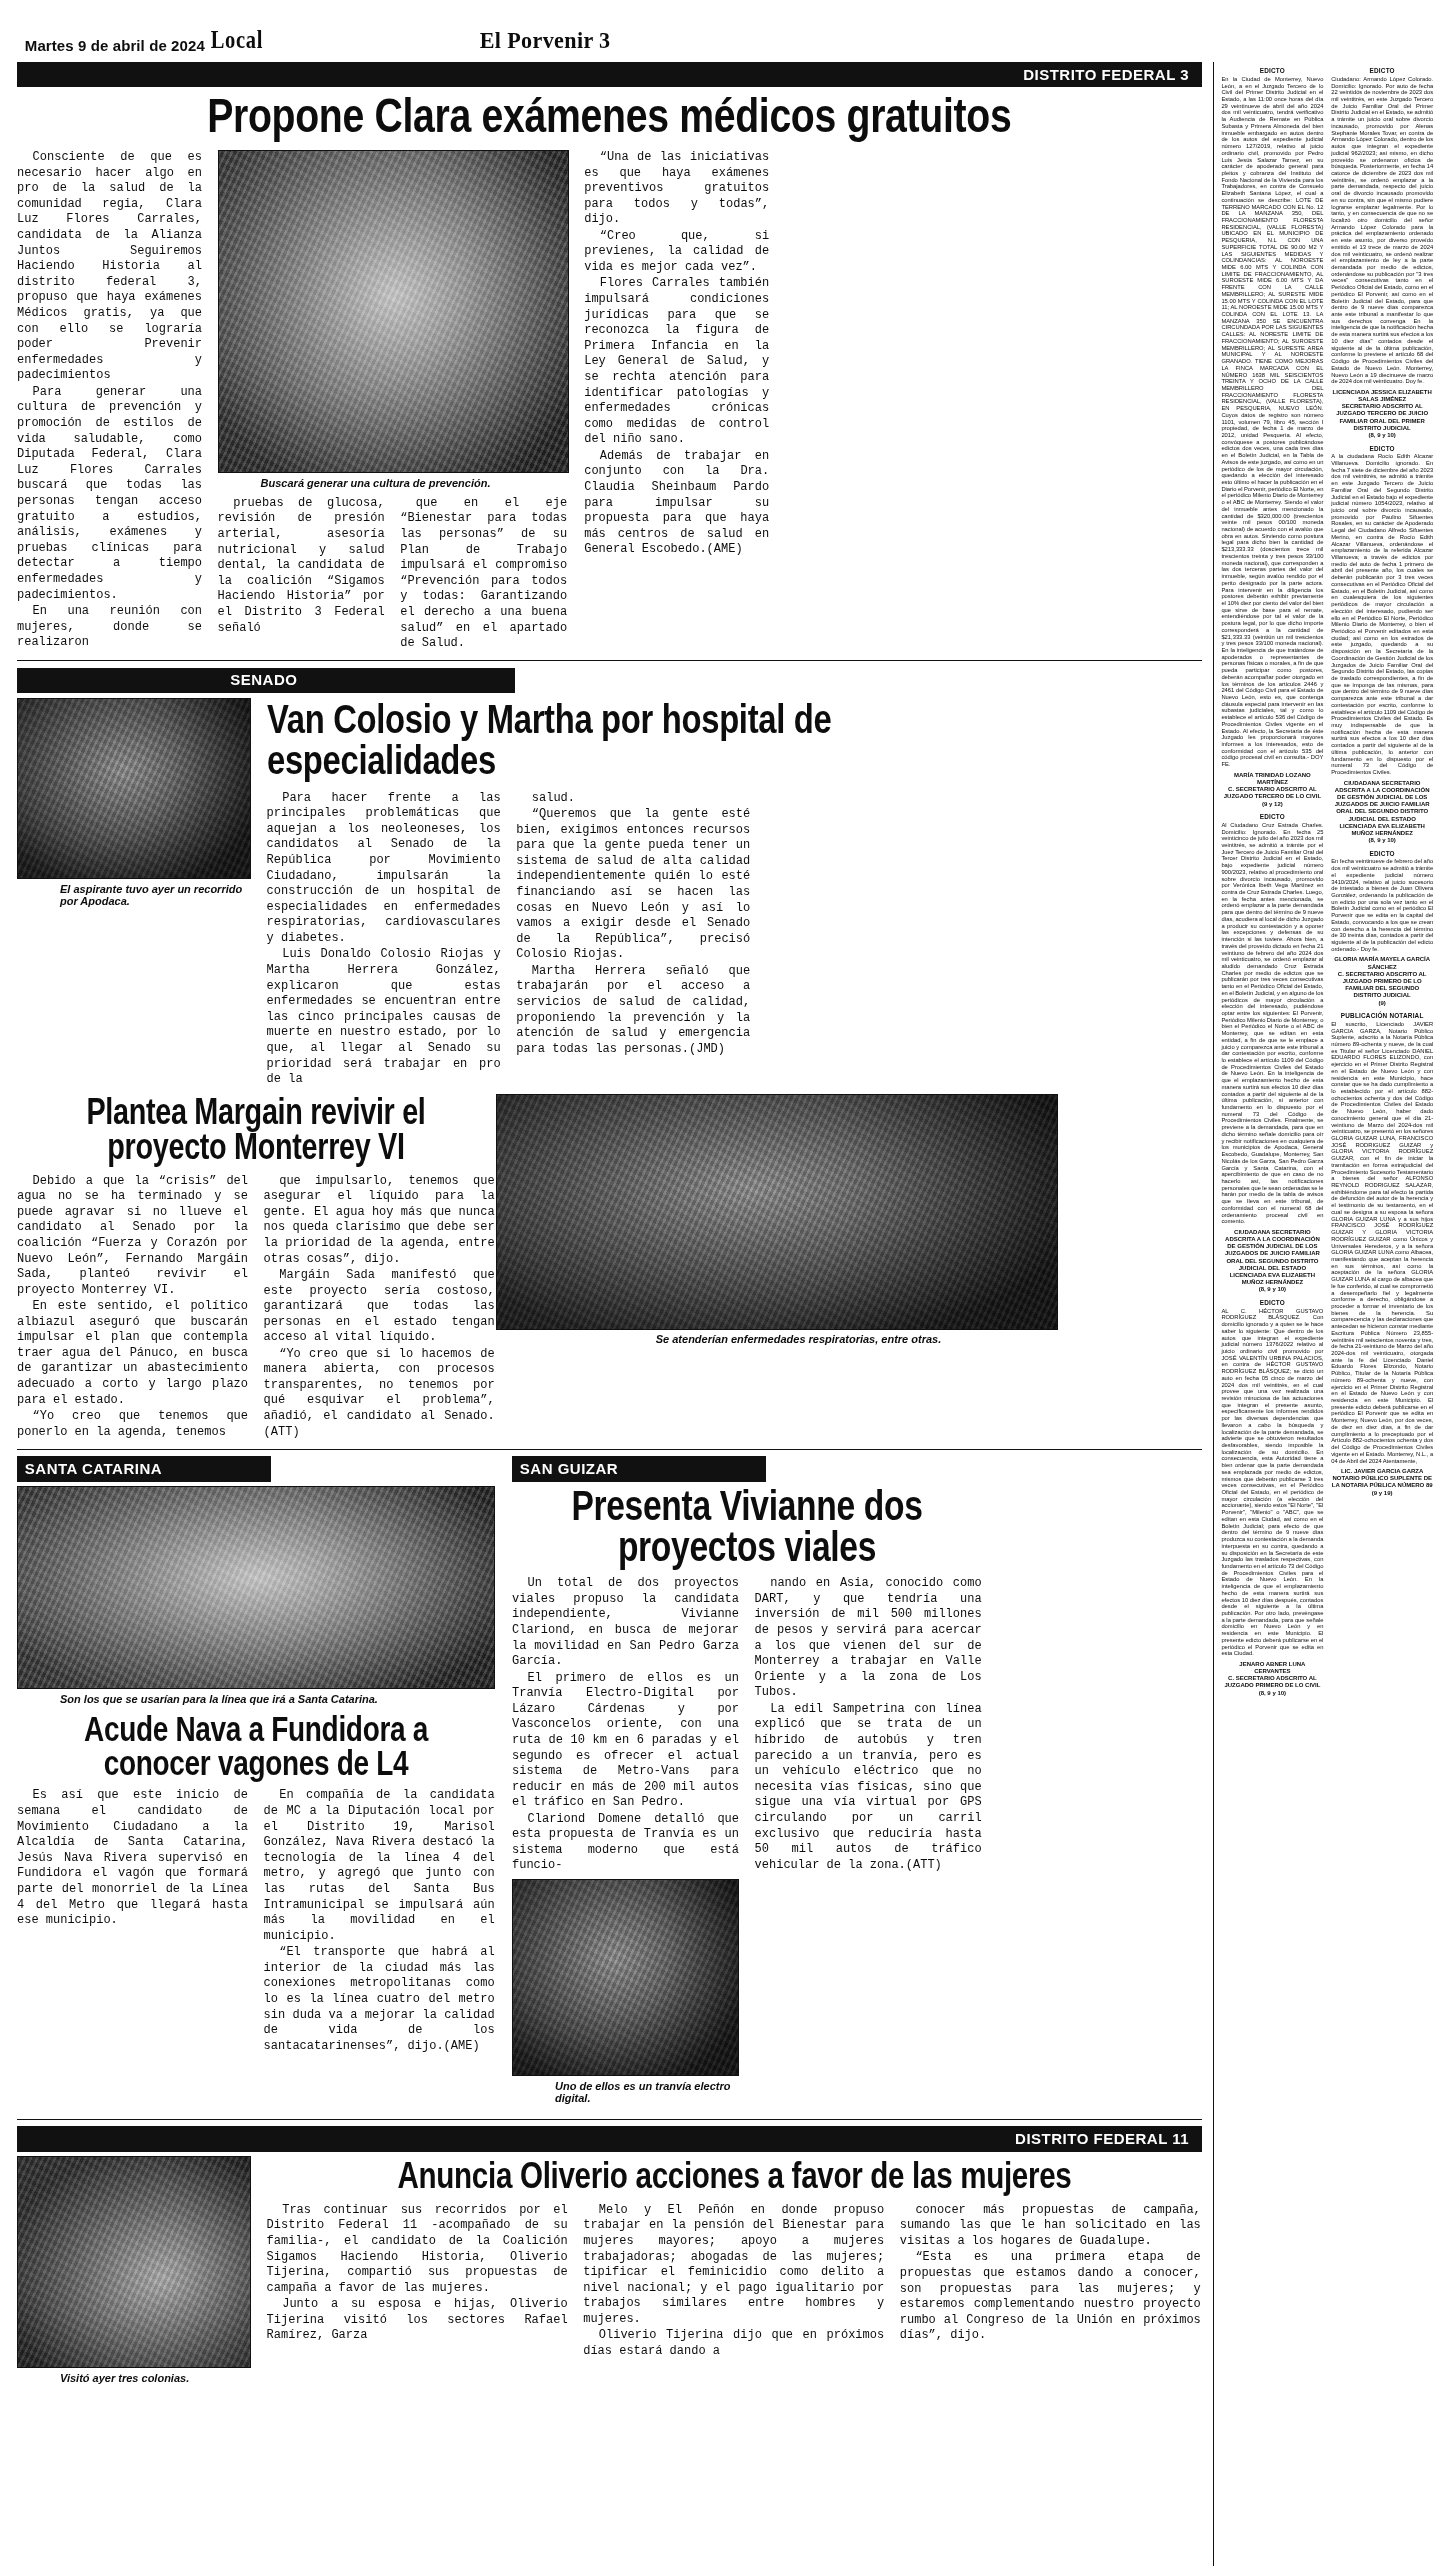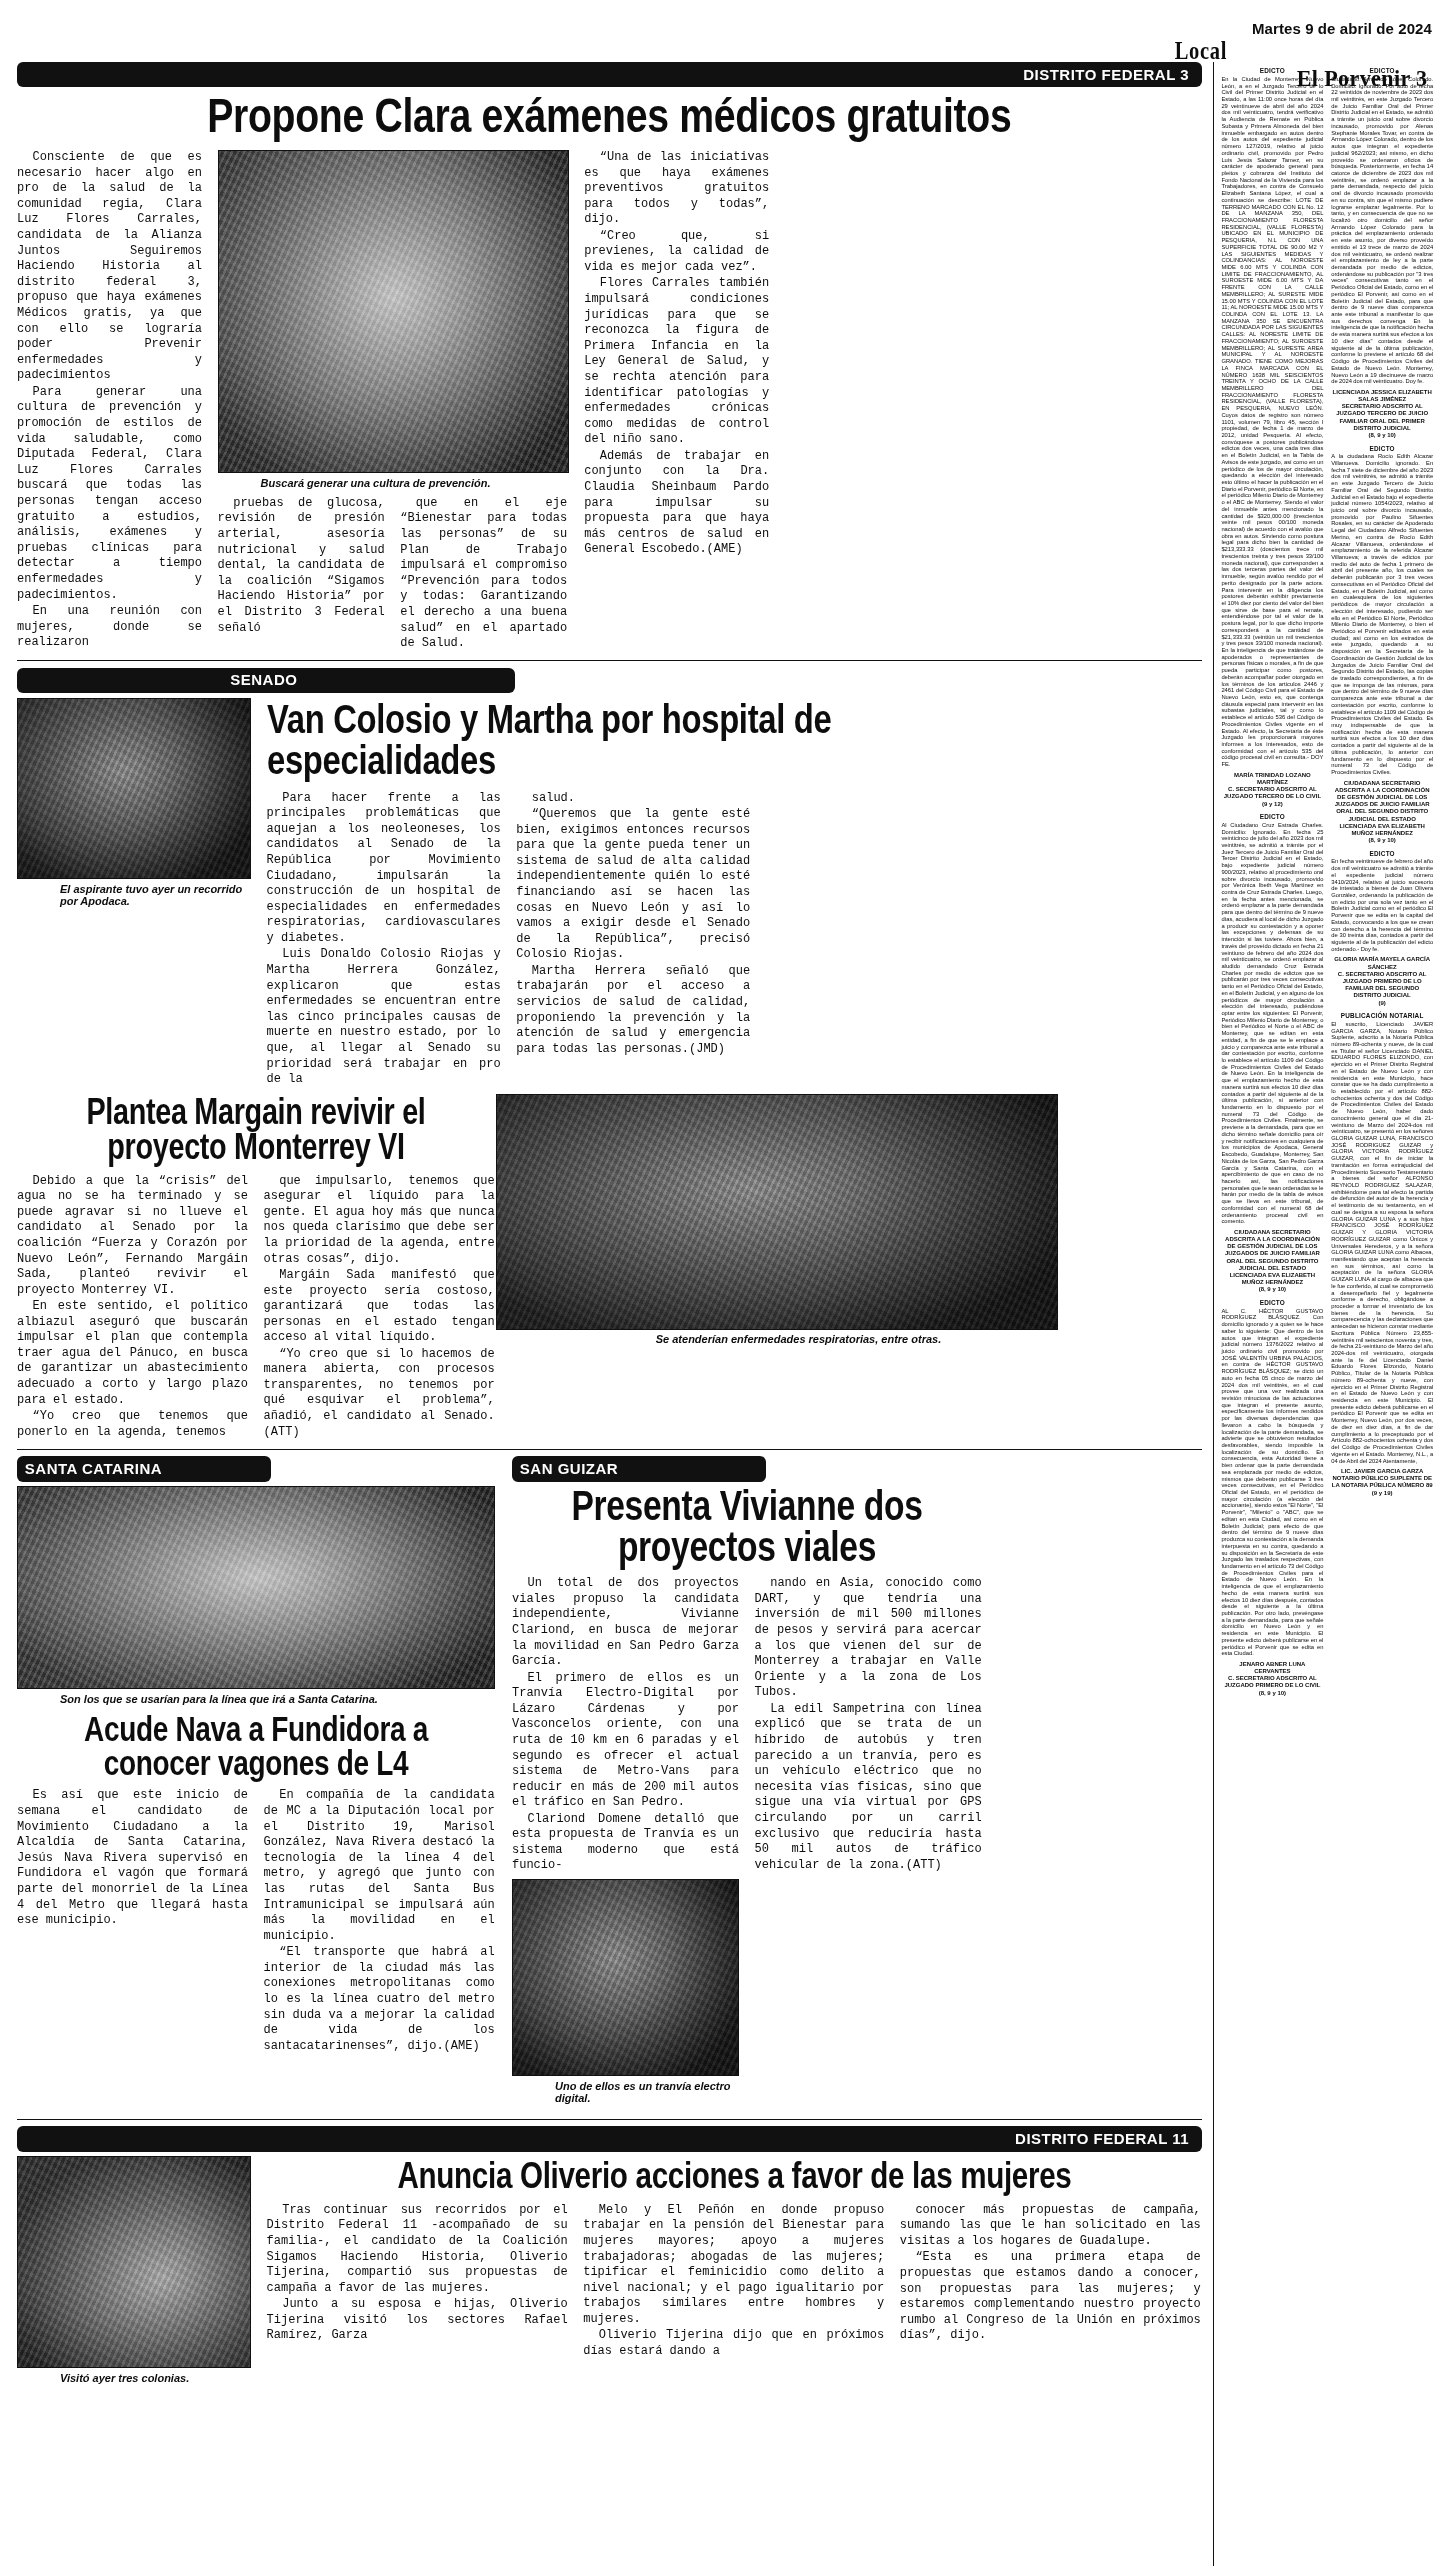--- a/index.html
+++ b/index.html
@@ -5,33 +5,33 @@
   html,body{margin:0;padding:0;background:#ffffff;}
   body{
     width:1449px;height:2576px;
     font-family:"Liberation Serif",serif;
     color:#0d0d0d;
     -webkit-font-smoothing:antialiased;
   }
   .page{position:relative;width:1449px;height:2576px;background:#fff;box-sizing:border-box;padding:20px 17px 7.8px 17px;}
 
   
-  .masthead{display:flex;align-items:flex-end;height:34px;flex-direction:column;}
+  .masthead{display:flex;align-items:flex-end;height:34px;}
   .mh-date{font-family:"Liberation Sans",sans-serif;font-weight:700;font-size:15px;letter-spacing:0.1px;padding-left:7.8px;}
   .mh-local{font-family:"Liberation Serif",serif;font-weight:700;font-size:25px;letter-spacing:0.8px;transform:scaleX(.82);transform-origin:center bottom;margin-right:199px;}
   .mh-title{font-family:"Liberation Serif",serif;font-weight:700;font-size:24px;letter-spacing:0.4px;transform:scaleX(.92);transform-origin:right bottom;padding-right:4.7px;}
 
   
   .body-grid{display:flex;gap:0;margin-top:7.8px;height:2504px;}
   .left-zone{width:1212px;padding-right:11px;box-sizing:border-box;border-right:1.2px solid #111;}
   .right-zone{width:220px;padding-left:7.8px;box-sizing:border-box;}
 
   
   .banner{background:#111;color:#fff;font-family:"Liberation Sans",sans-serif;font-weight:700;
-    font-size:15px;letter-spacing:0.5px;text-align:right;padding:3.9px 12.5px 4.7px 7.8px;margin:0 0 4.7px 0;border-radius:6px;}
+    font-size:15px;letter-spacing:0.5px;text-align:right;padding:3.9px 12.5px 4.7px 7.8px;margin:0 0 4.7px 0;}
   .banner.center{text-align:center;}
   .banner.left{text-align:left;}
 
   
   .hl{font-family:"Liberation Sans",sans-serif;font-weight:700;line-height:.96;
       letter-spacing:-0.4px;margin:1.6px 0 9.3px 0;transform:scaleX(.80);transform-origin:left top;}
   .hl.c{transform-origin:center top;text-align:center;}
   .hl-xl{font-size:48px;}
   .hl-lg{font-size:39px;}
   .hl-md{font-size:34px;}

